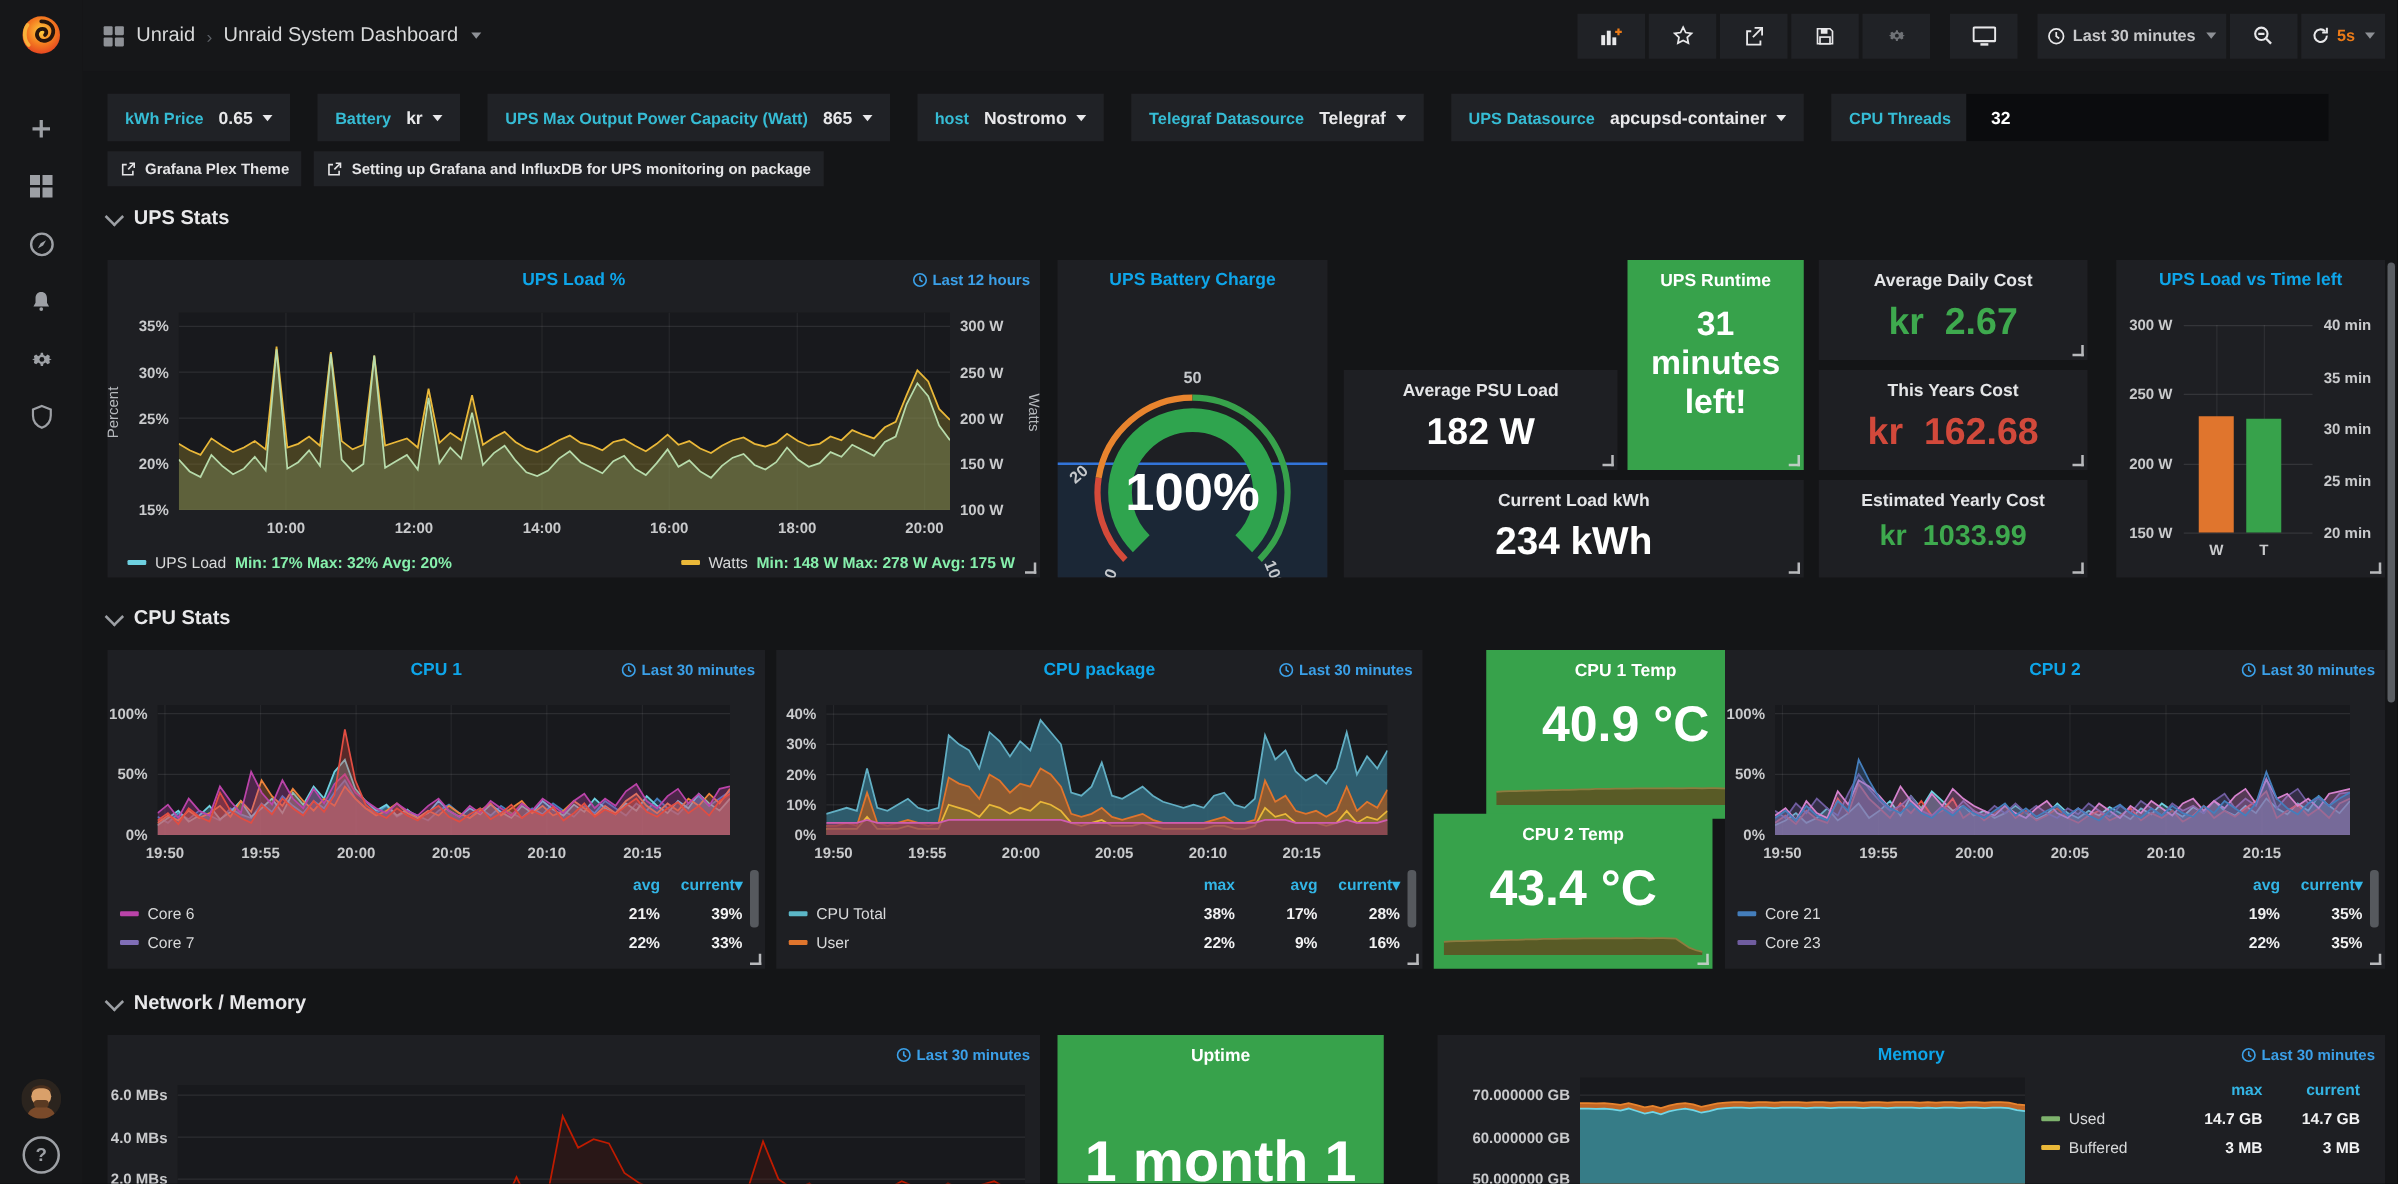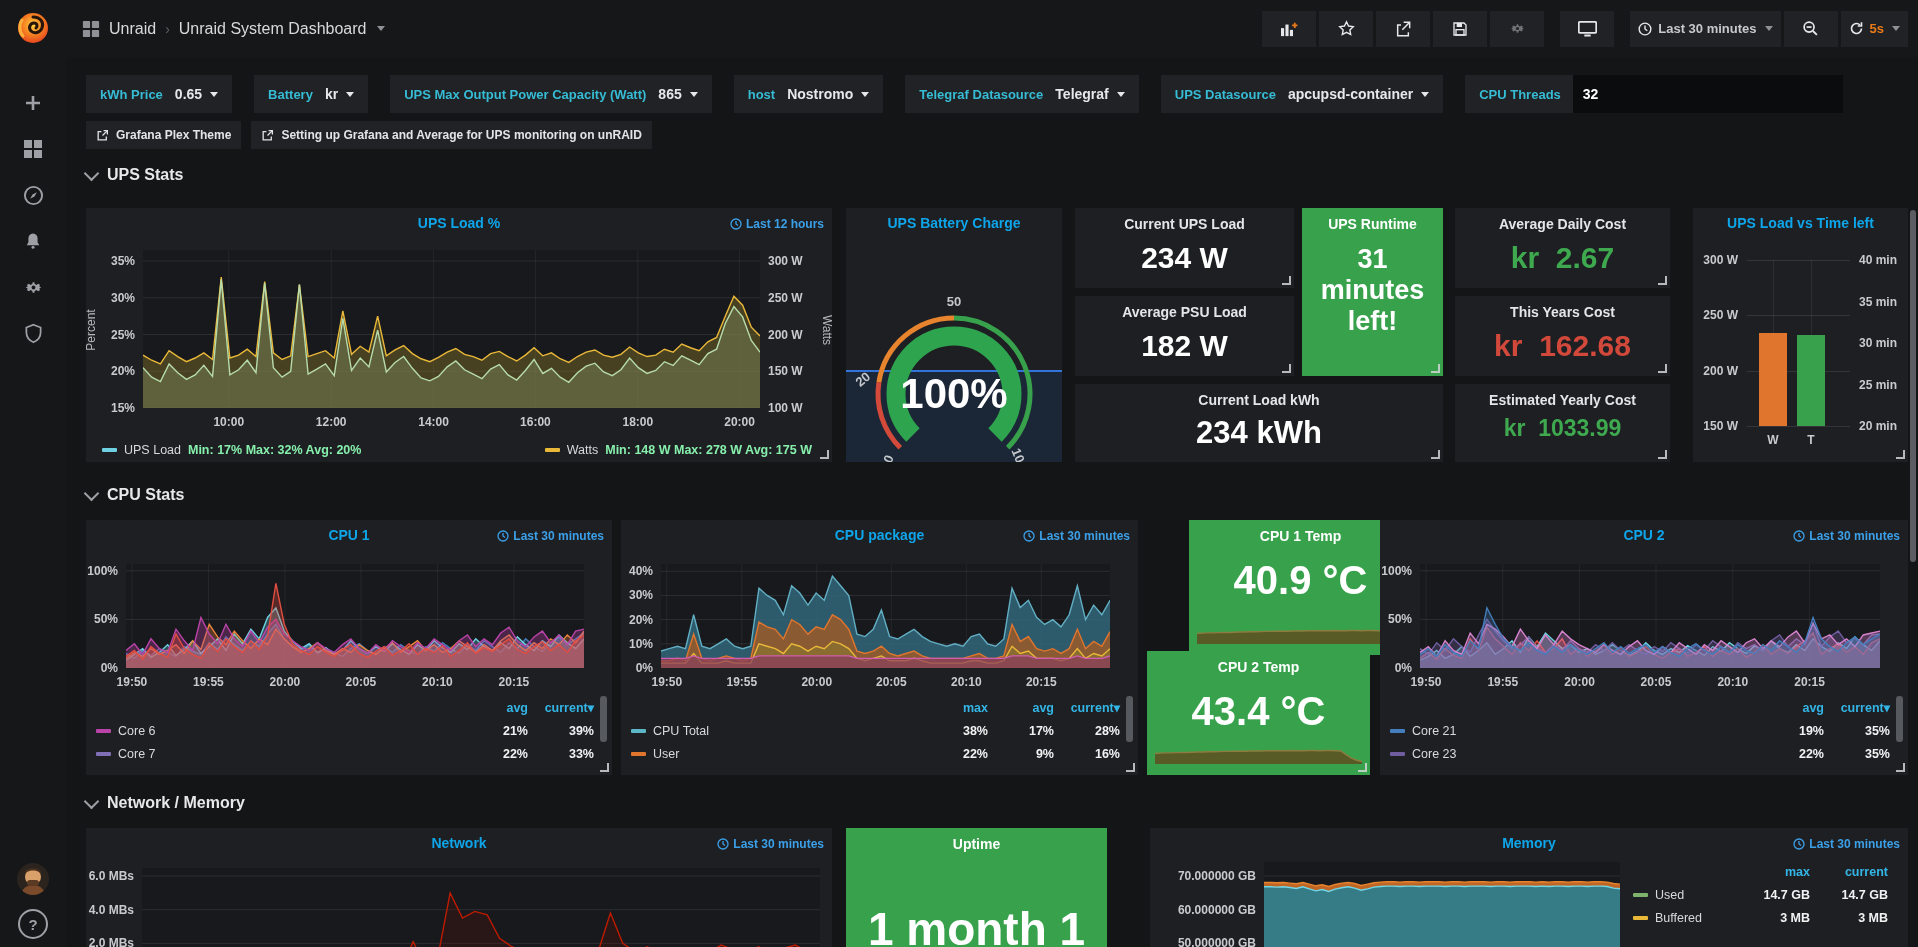--- a/index.html
+++ b/index.html
@@ -20,21 +20,21 @@
   .navbtn{height:36px;min-width:38px;background:#202226;display:flex;align-items:center;justify-content:center;color:#c7c8ca;cursor:pointer;padding:0 8px;gap:6px;}
   .navbtn.txt{font-size:13px;font-weight:bold;}
   .navgap{width:10px;}
   .orange{color:#eb7b18;}
   
   .chips{position:absolute;left:86px;top:75px;display:flex;gap:22px;}
   .chip{height:38px;background:#202226;display:flex;align-items:center;gap:12px;padding:0 14px;cursor:pointer;}
   .chip .lab{font-size:13px;font-weight:bold;color:#36bcd4;}
   .chip .val{font-size:14px;font-weight:bold;color:#e8e8ea;display:flex;align-items:center;gap:6px;}
   .varinput{height:38px;width:250px;background:#0b0c0e;border:none;color:#fff;font-size:14px;font-weight:bold;
-            font-family:"Liberation Sans",sans-serif;padding:0 10px;outline:none;}
+            font-family:"Liberation Sans",sans-serif;padding:0 20px;outline:none;}
   .chip.inputchip{padding-right:0;gap:0;}
   .chip.inputchip .lab{margin-right:12px;}
   .links{position:absolute;left:86px;top:121px;display:flex;gap:10px;}
   .linkchip{height:28px;background:#202226;display:flex;align-items:center;gap:7px;padding:0 10px;font-size:12px;font-weight:bold;color:#e4e4e6;cursor:pointer;}
   
   .sechead{position:absolute;left:86px;display:flex;align-items:center;gap:10px;cursor:pointer;}
   .sechead .st{font-size:16px;font-weight:bold;color:#e8e8ea;}
   .chev{width:9px;height:9px;border-right:2px solid #9da0a5;border-bottom:2px solid #9da0a5;transform:rotate(45deg);margin-top:-4px;}
   
   .panel{position:absolute;background:#1e1f23;}
@@ -290,21 +290,21 @@
           <path d="M21 3l-9 9" stroke="#e4e4e6" stroke-width="2.4"></path>
         </svg>
       <span>Grafana Plex Theme</span>
     </div>
     <div class="linkchip">
       <svg width="13" height="13" viewBox="0 0 24 24">
           <path d="M10 5H4v15h15v-6" fill="none" stroke="#e4e4e6" stroke-width="2.4"></path>
           <path d="M14 3h7v7" fill="none" stroke="#e4e4e6" stroke-width="2.4"></path>
           <path d="M21 3l-9 9" stroke="#e4e4e6" stroke-width="2.4"></path>
         </svg>
-      <span>Setting up Grafana and Average for UPS monitoring on unRAID</span>
+      <span>Setting up Grafana and InfluxDB for UPS monitoring on package</span>
     </div>
   </div>
 
   <div class="sechead" style="top:166px;">
     <span class="chev"></span>
     <span class="st">UPS Stats</span>
   </div>
   <div class="sechead" style="top:486px;">
     <span class="chev"></span>
     <span class="st">CPU Stats</span>
@@ -385,25 +385,20 @@
         <path d="M 66.98780669118024 191.01219330881975 A 58 58 0 0 1 66.98780669118025 108.98780669118024 A 58 58 0 0 1 149.01219330881975 108.98780669118024 A 58 58 0 0 1 149.01219330881975 191.01219330881975" fill="none" stroke="#2fa44e" stroke-width="19"></path>
         <text x="42.94617613083763" y="219.0538238691624" text-anchor="middle" fill="#c4c7cb" font-size="13" font-weight="600" transform="rotate(-67.5 42.94617613083763 215.0538238691624)">0</text>
         <text x="17.132672665247327" y="139.60802921629875" text-anchor="middle" fill="#c4c7cb" font-size="13" font-weight="600" transform="rotate(-40.5 17.132672665247327 135.60802921629875)">20</text>
         <text x="108" y="62" text-anchor="middle" fill="#c4c7cb" font-size="13" font-weight="600" transform="rotate(0 108 58)">50</text>
         <text x="173.0538238691624" y="219.0538238691624" text-anchor="middle" fill="#c4c7cb" font-size="13" font-weight="600" transform="rotate(67.5 173.0538238691624 215.0538238691624)">100</text>
       </svg>
     <div class="gauge-val">100%</div>
     <div class="rsz"></div>
   </div>
 
-  <div class="panel" style="left:1075px;top:208px;width:219px;height:80px;">
-    <div class="stitle">Current UPS Load</div>
-    <div class="sval" style="top:33px;font-size:30px;">234 W</div>
-    <div class="rsz"></div>
-  </div>
 
   <div class="panel green" style="left:1302px;top:208px;width:141px;height:168px;">
     <div class="stitle" style="color:#fff;">UPS Runtime</div>
     <div class="sval" style="top:36px;font-size:27px;line-height:31px;white-space:normal;">
       <div>31</div>
       <div>minutes</div>
       <div>left!</div>
     </div>
     <div class="rsz"></div>
   </div>
@@ -691,21 +686,20 @@
           </span>
           <span class="lg-val">22%</span>
           <span class="lg-val">35%</span>
         </div>
       </div>
     <div class="lg-thumb" style="right:5px;top:176px;height:46px;"></div>
     <div class="rsz"></div>
   </div>
 
   <div class="panel" style="left:86px;top:828px;width:746px;height:255px;">
-    <div class="ptitle">Network</div>
     <div class="ptime">
       <svg width="12" height="12" viewBox="0 0 24 24">
           <circle cx="12" cy="12" r="10" fill="none" stroke="#3ba0e8" stroke-width="2.6"></circle>
           <path d="M12 6v6l4 3" fill="none" stroke="#3ba0e8" stroke-width="2.6"></path>
         </svg>
       <span>Last 30 minutes</span>
     </div>
     <div class="plotwrap" style="left:56px;right:12px;top:40px;height:109px;">
         <svg viewBox="0 0 1000 300" preserveAspectRatio="none">
           <line x1="0" x2="1000" y1="207.40740740740742" y2="207.40740740740742" stroke="rgba(255,255,255,0.09)" stroke-width="1" vector-effect="non-scaling-stroke"></line>

